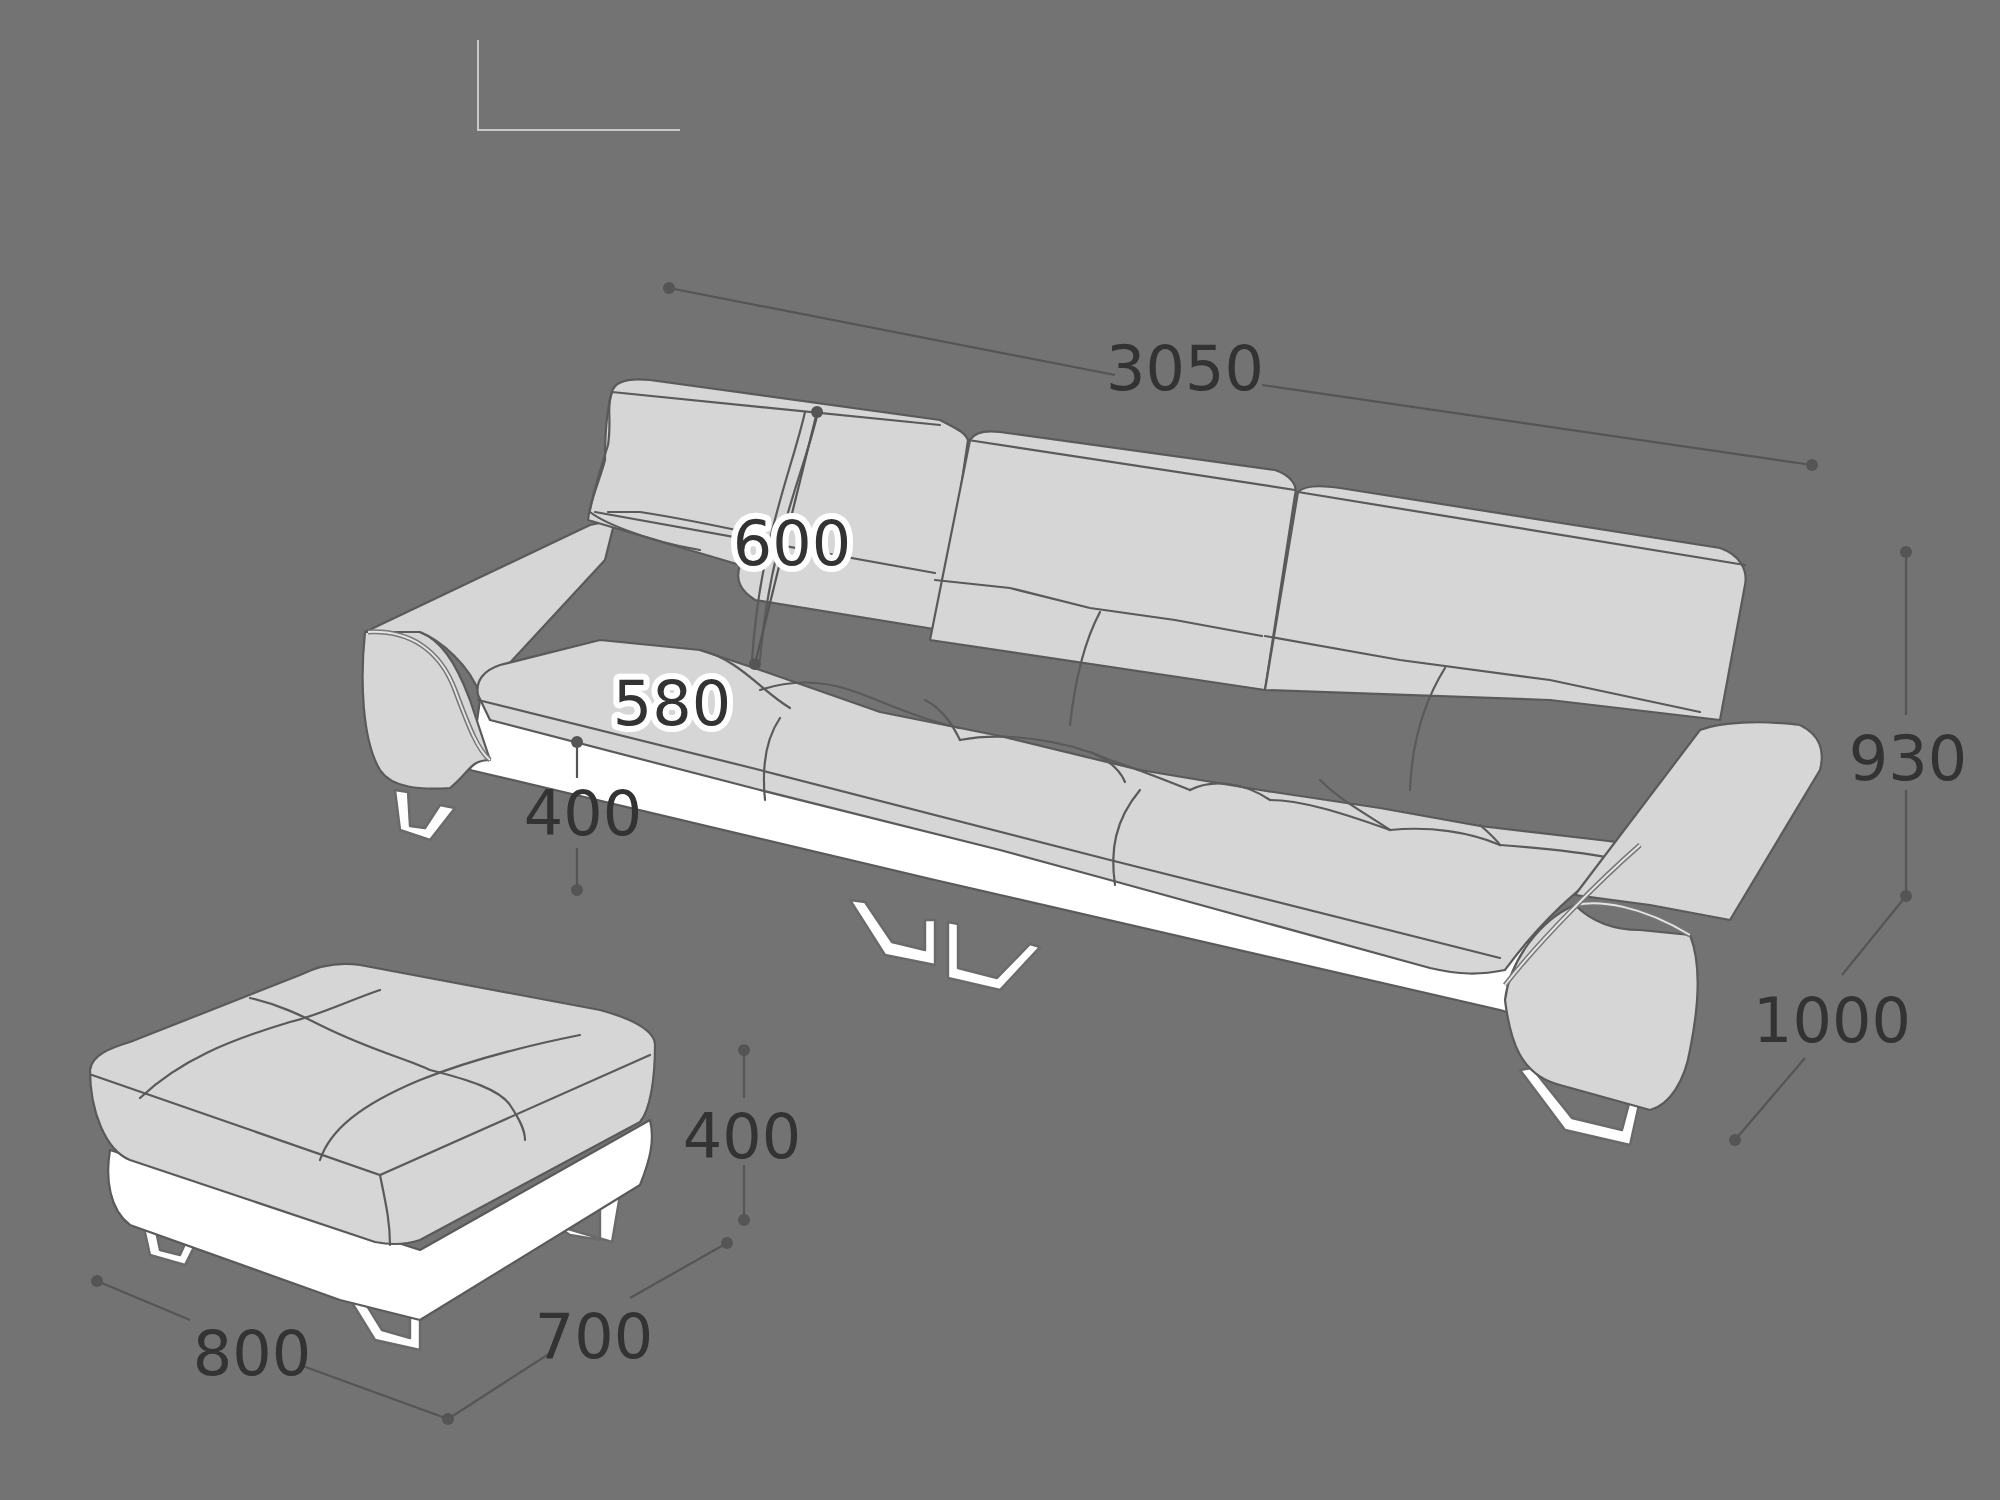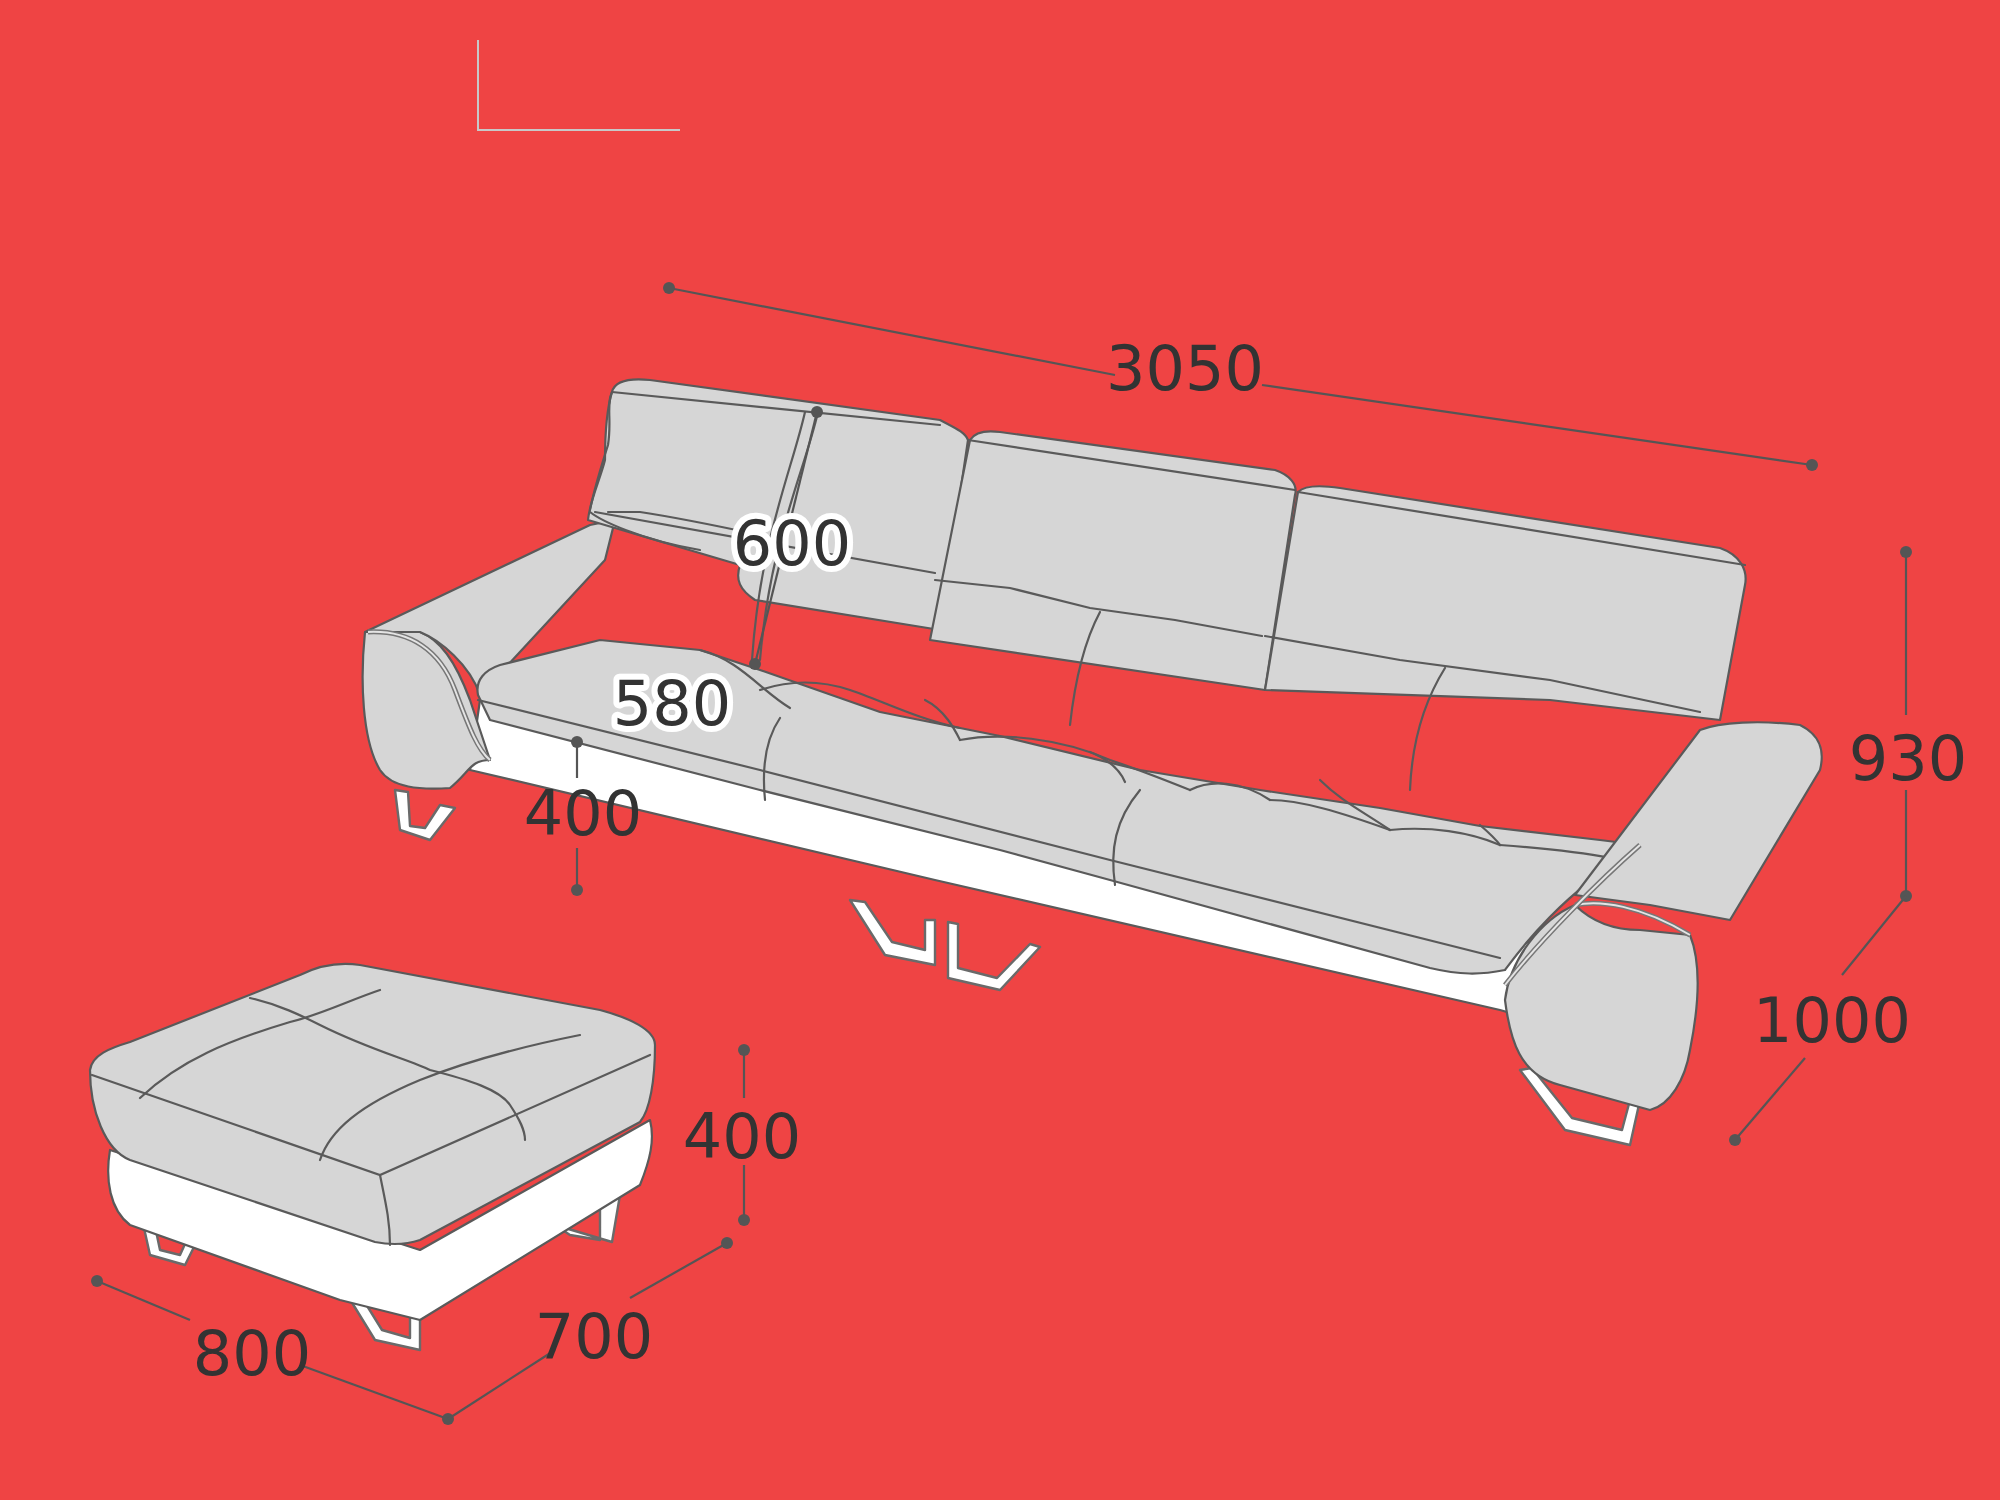--- a/index.html
+++ b/index.html
@@ -1,16 +1,16 @@
 <!DOCTYPE html>
 <html><head>
 <meta charset="utf-8">
 <style>
   html, body { margin:0; padding:0; background:#ffffff; }
-  #stage { position:relative; width:2000px; height:1500px; overflow:hidden; background:#ef4444; }
+  #stage { position:relative; width:2000px; height:1500px; overflow:hidden; background:#737373; }
   svg { position:absolute; left:0; top:0; }
   .fill { fill:#d6d6d6; stroke:#5a5a5a; stroke-width:2.2; stroke-linejoin:round; }
   .white { fill:#ffffff; stroke:#5a5a5a; stroke-width:2.2; stroke-linejoin:round; }
   .seam { fill:none; stroke:#5a5a5a; stroke-width:2.2; stroke-linecap:round; }
   .piping { fill:none; stroke:#777; stroke-width:5; }
   .piping-in { fill:none; stroke:#e4e4e4; stroke-width:2; }
   .leg { fill:#ffffff; stroke:#6a6a6a; stroke-width:2.4; stroke-linejoin:round; }
   .dim { stroke:#555555; stroke-width:2.2; fill:none; }
   .dot { fill:#555555; }
   .lbl { font-family:"DejaVu Sans", sans-serif; font-size:62px; fill:#333333; }

